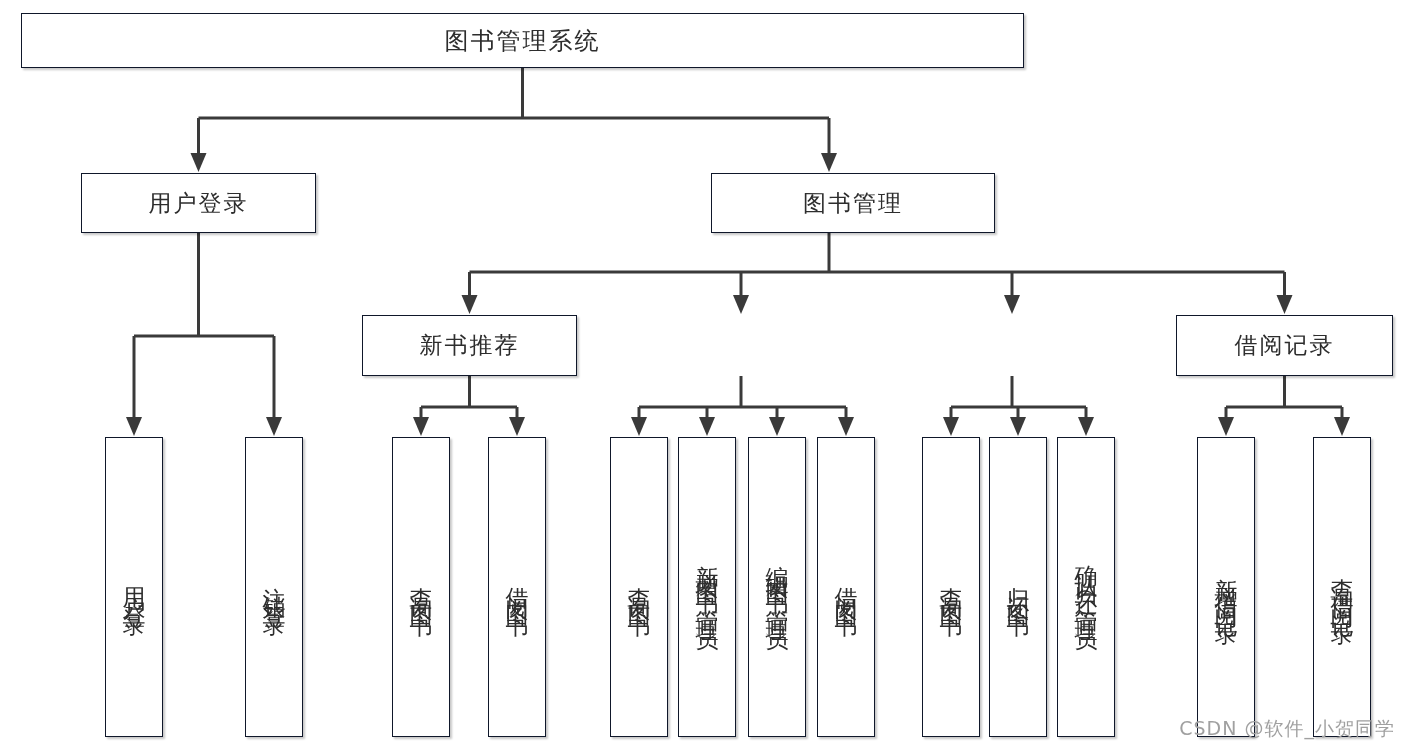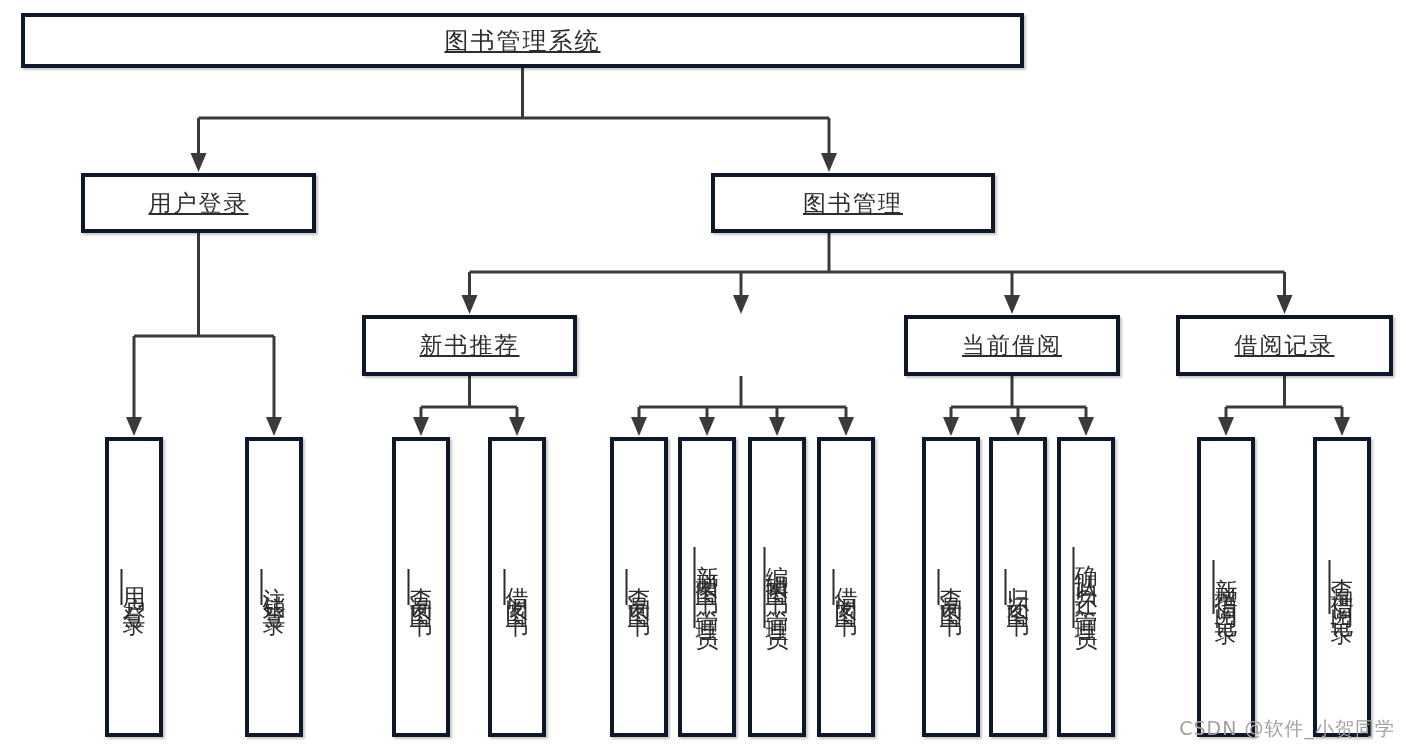--- a/index.html
+++ b/index.html
@@ -22,27 +22,26 @@
   svg.edges path {
     stroke: #3a3a3a; stroke-width: 3; fill: none;
   }
   svg.edges polygon {
     fill: #3a3a3a; stroke: none;
   }
   .node {
     position: absolute;
     box-sizing: border-box;
     background: #ffffff;
-    border: 4px solid #0f172a;
+    border: 1px solid #0f172a;
     box-shadow: 1.5px 2px 2px rgba(0,0,0,0.22);
     display: flex;
     align-items: center;
     justify-content: center;
     color: #2d2d2d;
-    text-decoration: underline;
   }
   .hbox {
     font-size: 23px;
     letter-spacing: 2px;
   }
   .hbox.root {
     font-size: 24px;
   }
   .vbox {
     writing-mode: vertical-rl;
@@ -151,23 +150,20 @@
   <div class="node hbox" style="left:81px; top:173px; width:235px; height:60px;">
     <span>用户登录</span>
   </div>
   <div class="node hbox" style="left:711px; top:173px; width:284px; height:60px;">
     <span>图书管理</span>
   </div>
 
   <div class="node hbox" style="left:362px; top:315px; width:215px; height:61px;">
     <span>新书推荐</span>
   </div>
-  <div class="node hbox" style="left:904px; top:315px; width:216px; height:61px;">
-    <span>当前借阅</span>
-  </div>
   <div class="node hbox" style="left:1176px; top:315px; width:217px; height:61px;">
     <span>借阅记录</span>
   </div>
 
   <div class="node vbox" style="left:105px; top:437px; width:58px; height:300px;">
     <span>用户登录</span>
   </div>
   <div class="node vbox" style="left:245px; top:437px; width:58px; height:300px;">
     <span>注销登录</span>
   </div>

